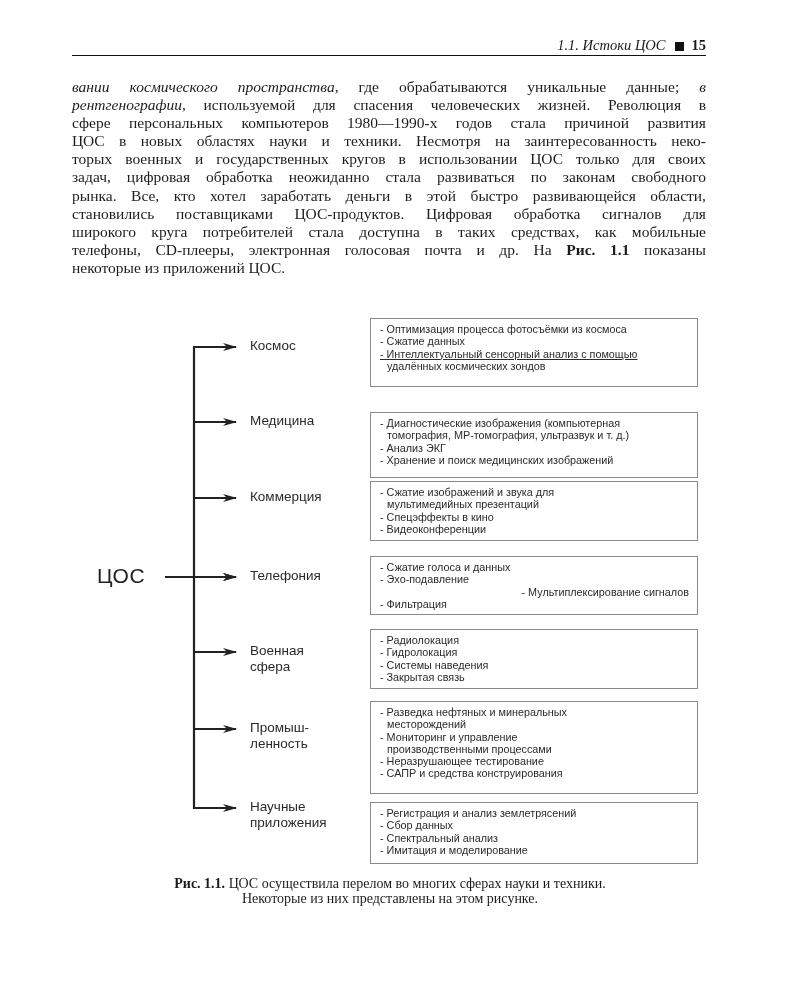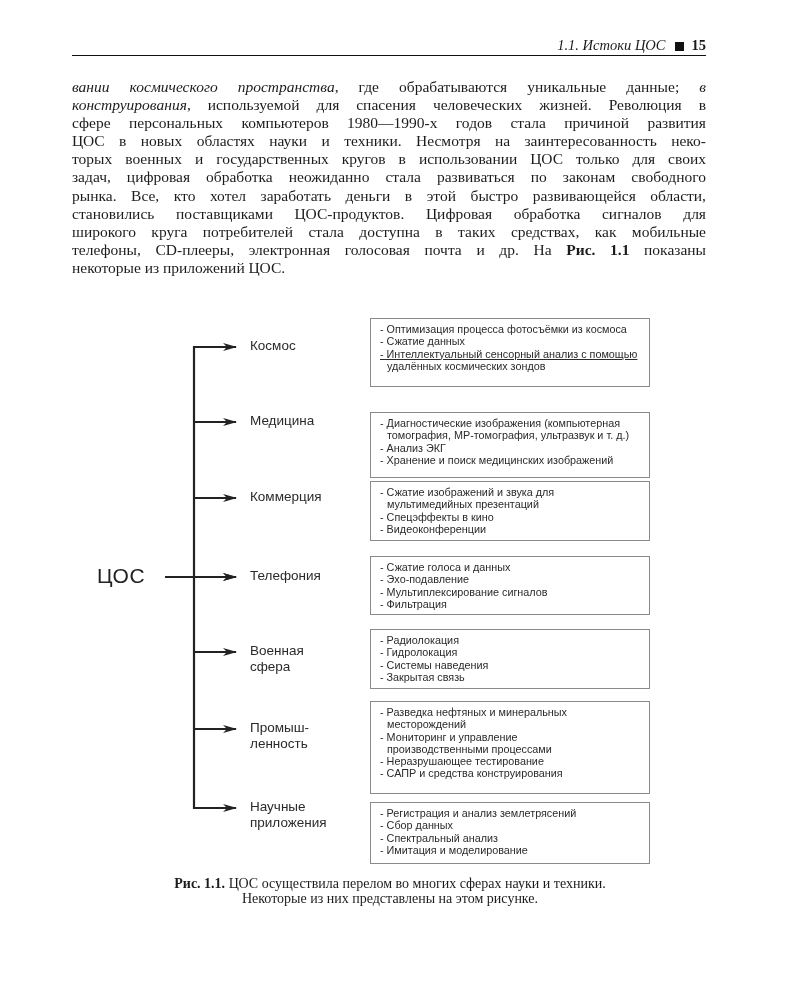--- a/index.html
+++ b/index.html
@@ -18,38 +18,38 @@
   #body-text .line { display: block; text-align: justify; text-align-last: justify; white-space: nowrap; height: 18.1px; }
   #body-text .line.last { text-align-last: left; }
   #body-text i { font-style: italic; }
   #body-text b { font-weight: bold; margin-top: 32px; }
 
   svg#diagram { position: absolute; left: 0; top: 0; }
 
   .cat-label { font-size: 13.5px; line-height: 16px; color: #2a2a2a; }
   #dsp-label { left: 97px; top: 564px; font-size: 21px; color: #222; letter-spacing: 0.5px; }
 
-  .box { position: absolute; left: 370px; width: 280px; border: 1.2px solid #8a8a8a; box-sizing: border-box; padding: 4px 8px 0 9px; }
+  .box { position: absolute; left: 370px; width: 328px; border: 1.2px solid #8a8a8a; box-sizing: border-box; padding: 4px 8px 0 9px; }
   .box .item { font-size: 10.8px; line-height: 12.3px; color: #2a2a2a; white-space: nowrap; }
   .box .item .cont { display: block; padding-left: 7px; }
 
   #caption { left: 100px; top: 877px; width: 580px; text-align: center; font-size: 14px; line-height: 14.5px; color: #1c1c1c; }
   #caption b { font-weight: bold; }
 </style>
 </head>
 <body>
 
 <div id="running-head" class="abs serif">
   <span class="title">1.1. Истоки ЦОС</span><span class="sq"></span><span class="num">15</span>
 </div>
 <div id="head-rule" class="abs"></div>
 
 <div id="body-text" class="abs serif">
     <span class="line"><i>вании космического пространства</i><span>, где обрабатываются уникальные данные; </span><i>в</i></span>
-    <span class="line"><i>конструирования</i><span>, используемой для спасения человеческих жизней. Революция в</span></span>
+    <span class="line"><i>рентгенографии</i><span>, используемой для спасения человеческих жизней. Революция в</span></span>
     <span class="line"><span>сфере персональных компьютеров 1980—1990-х годов стала причиной развития</span></span>
     <span class="line"><span>ЦОС в новых областях науки и техники. Несмотря на заинтересованность неко-</span></span>
     <span class="line"><span>торых военных и государственных кругов в использовании ЦОС только для своих</span></span>
     <span class="line"><span>задач, цифровая обработка неожиданно стала развиваться по законам свободного</span></span>
     <span class="line"><span>рынка. Все, кто хотел заработать деньги в этой быстро развивающейся области,</span></span>
     <span class="line"><span>становились поставщиками ЦОС-продуктов. Цифровая обработка сигналов для</span></span>
     <span class="line"><span>широкого круга потребителей стала доступна в таких средствах, как мобильные</span></span>
     <span class="line"><span>телефоны, CD-плееры, электронная голосовая почта и др. На </span><b>Рис. 1.1</b><span> показаны</span></span>
     <span class="line last"><span>некоторые из приложений ЦОС.</span></span>
   </div>
@@ -125,21 +125,21 @@
       <div>Телефония</div>
     </div>
     <div class="box sans" style="top: 556px; height: 59px;">
       <div class="item">
         <span style="display: block;">- Сжатие голоса и данных</span>
       </div>
       <div class="item">
         <span style="display: block;">- Эхо-подавление</span>
       </div>
       <div class="item">
-        <span style="display: block;">- Мультиплексирование сигналов</span>
+        <span style="display: block; text-align: right;">- Мультиплексирование сигналов</span>
       </div>
       <div class="item">
         <span style="display: block;">- Фильтрация</span>
       </div>
     </div>
     <div class="abs sans cat-label" style="left: 250px; top: 643px;">
       <div>Военная</div>
       <div>сфера</div>
     </div>
     <div class="box sans" style="top: 629px; height: 60px;">

